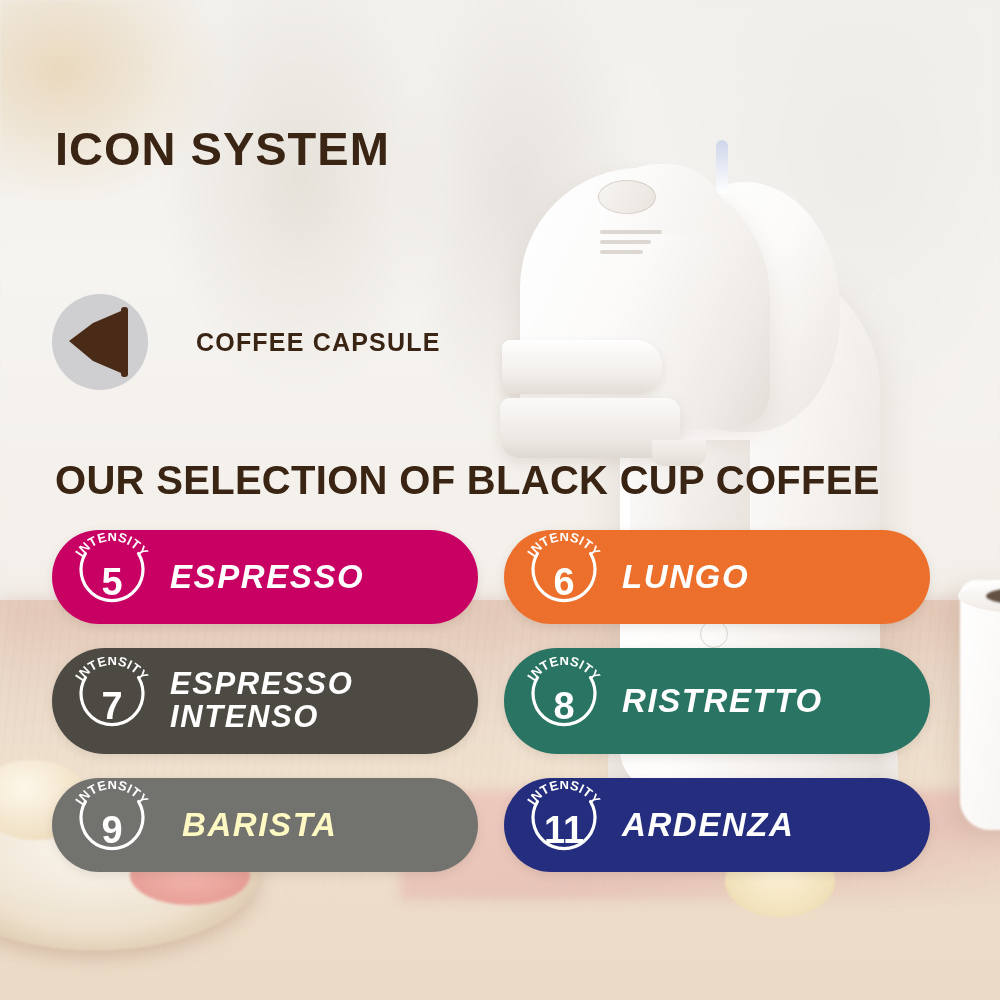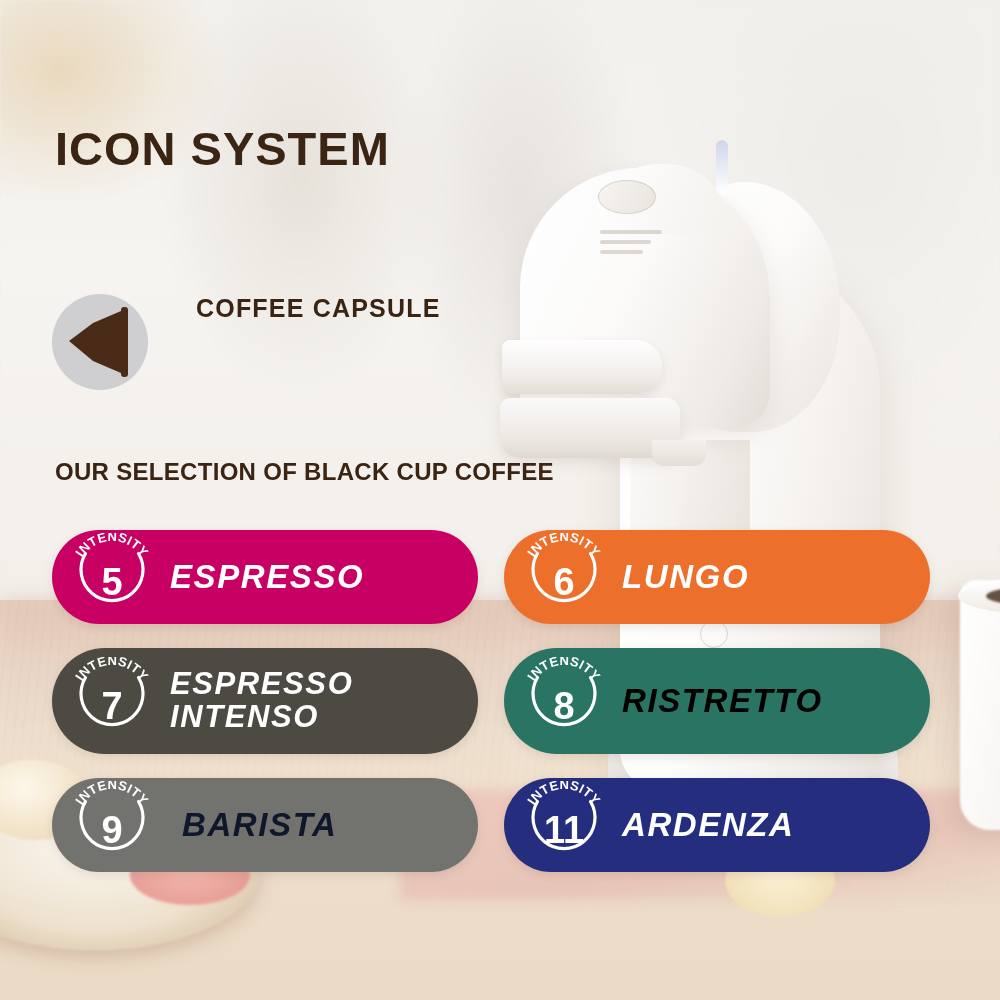--- a/index.html
+++ b/index.html
@@ -157,26 +157,26 @@
     font-size:47px;font-weight:700;letter-spacing:1px;
     color:#3a2414;line-height:1;white-space:nowrap;
   }
   .h2{
     position:absolute;left:58px;top:208px;
     font-size:42px;font-weight:600;letter-spacing:.5px;
     color:#3a2414;line-height:1;white-space:nowrap;
   }
   .h3{
     position:absolute;left:55px;top:460px;
-    font-size:24px;font-weight:700;letter-spacing:.3px;
+    font-size:40px;font-weight:700;letter-spacing:.3px;
     color:#3a2414;line-height:1;white-space:nowrap;
   }
 
   
-  .legend{position:absolute;left:52px;top:294px;display:flex;}
+  .legend{position:absolute;left:52px;top:294px;display:flex;align-items:center;}
   .legend-circle{
     width:96px;height:96px;border-radius:50%;
     background:#cfcfd2;
     display:flex;align-items:center;justify-content:center;
     flex:0 0 auto;
   }
   .legend-label{
     margin-left:48px;
     font-size:25px;font-weight:600;letter-spacing:1.2px;
     color:#3a2414;white-space:nowrap;
@@ -308,36 +308,36 @@
           <div class="pill-badge">
               <svg width="88" height="88" viewBox="0 0 88 88">
                 <defs>
                   <path id="arc3" fill="none" d="M 9,43 A 35,35 0 0 1 79,43"></path>
                 </defs>
                 <path d="M 17.5,20.5 A 31,31 0 1 0 70.5,20.5" fill="none" stroke="#ffffff" stroke-width="3.2" stroke-linecap="round"></path>
                 <text fill="#ffffff" font-size="13" font-weight="700" letter-spacing="0.4" font-family="&quot;Liberation Sans&quot;, sans-serif"><textPath xlink:href="#arc3" href="#arc3" startOffset="50%" text-anchor="middle">INTENSITY</textPath></text>
                 <text x="44" y="62" text-anchor="middle" fill="#ffffff" font-size="38" font-weight="700" font-family="&quot;Liberation Sans&quot;, sans-serif">8</text>
               </svg>
             </div>
-          <div class="pill-name" style="color: #000000;">RISTRETTO</div>
+          <div class="pill-name" style="color: #ffffff;">RISTRETTO</div>
         </div>
       </div>
       <div class="pill-row">
         <div class="pill" style="background: rgb(114, 114, 111);">
           <div class="pill-badge">
               <svg width="88" height="88" viewBox="0 0 88 88">
                 <defs>
                   <path id="arc4" fill="none" d="M 9,43 A 35,35 0 0 1 79,43"></path>
                 </defs>
                 <path d="M 17.5,20.5 A 31,31 0 1 0 70.5,20.5" fill="none" stroke="#ffffff" stroke-width="3.2" stroke-linecap="round"></path>
                 <text fill="#ffffff" font-size="13" font-weight="700" letter-spacing="0.4" font-family="&quot;Liberation Sans&quot;, sans-serif"><textPath xlink:href="#arc4" href="#arc4" startOffset="50%" text-anchor="middle">INTENSITY</textPath></text>
                 <text x="44" y="62" text-anchor="middle" fill="#ffffff" font-size="38" font-weight="700" font-family="&quot;Liberation Sans&quot;, sans-serif">9</text>
               </svg>
             </div>
-          <div class="pill-name" style="color: #0f172a; margin-left: 26px;">BARISTA</div>
+          <div class="pill-name" style="color: #fef9c3; margin-left: 26px;">BARISTA</div>
         </div>
         <div class="pill" style="background: rgb(37, 46, 126);">
           <div class="pill-badge">
               <svg width="88" height="88" viewBox="0 0 88 88">
                 <defs>
                   <path id="arc5" fill="none" d="M 9,43 A 35,35 0 0 1 79,43"></path>
                 </defs>
                 <path d="M 17.5,20.5 A 31,31 0 1 0 70.5,20.5" fill="none" stroke="#ffffff" stroke-width="3.2" stroke-linecap="round"></path>
                 <text fill="#ffffff" font-size="13" font-weight="700" letter-spacing="0.4" font-family="&quot;Liberation Sans&quot;, sans-serif"><textPath xlink:href="#arc5" href="#arc5" startOffset="50%" text-anchor="middle">INTENSITY</textPath></text>
                 <text x="44" y="62" text-anchor="middle" fill="#ffffff" font-size="38" font-weight="700" font-family="&quot;Liberation Sans&quot;, sans-serif">11</text>

